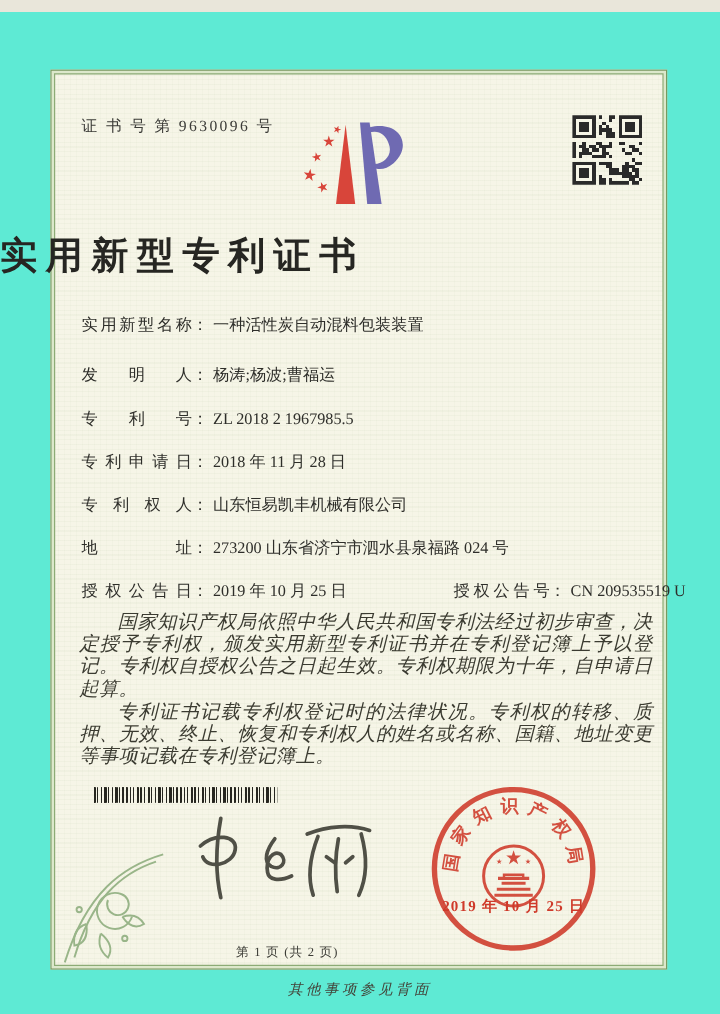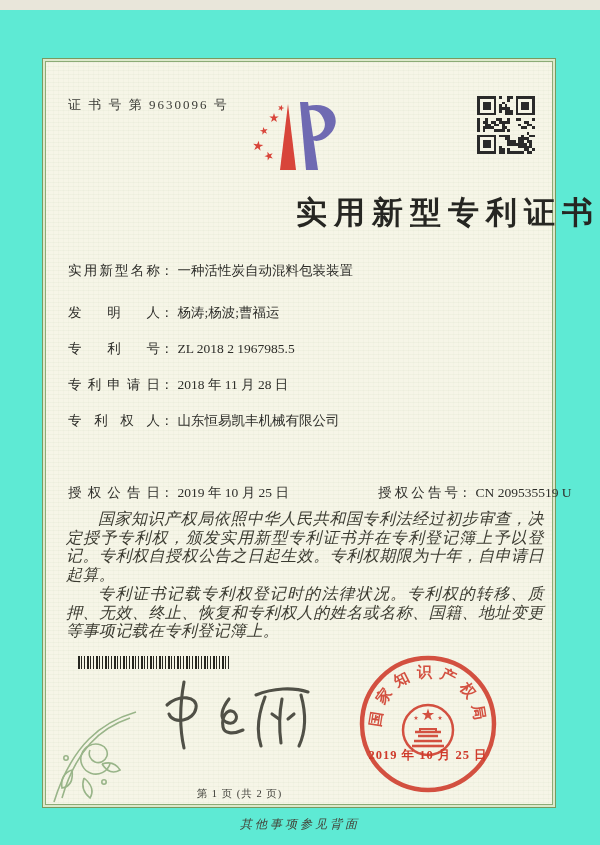--- a/index.html
+++ b/index.html
@@ -19,21 +19,21 @@
       repeating-linear-gradient(90deg, rgba(140,170,120,0.04) 0 1px, transparent 1px 5px),
       #f6f5e7;
   }
   .cert-no {
     position:absolute; left:68px; top:86px;
     font-size:13px; letter-spacing:2px; color:#3a3a36;
   }
   .logo { position:absolute; left:250px; top:86px; width:92px; height:82px; }
   .qr { position:absolute; left:477px; top:86px; width:58px; height:58px; }
   .title {
-    position:absolute; left:0; top:182px; width:600px; text-align:right;
+    position:absolute; left:0; top:182px; width:600px; text-align:left;
     font-size:31px; font-weight:700; letter-spacing:7px; color:#262622;
   }
   .row { position:absolute; left:68px; width:478px; font-size:13.5px; color:#2e2e2a; white-space:nowrap; }
   .row .lbl { display:inline-block; width:92px; text-align:justify; text-align-last:justify; vertical-align:top; }
   .row .lbl.narrow { width:80px; }
   .row .colon { display:inline-block; }
   .row .val { display:inline-block; margin-left:4px; }
   .grant-no-group { position:absolute; left:310px; top:0; white-space:nowrap; }
   .body-text {
     position:absolute; left:66px; top:500px; width:478px;
@@ -226,20 +226,23 @@
   </div>
   <div class="row" style="top:330px">
     <span class="lbl">专利号</span><span class="colon">：</span><span class="val">ZL 2018 2 1967985.5</span>
   </div>
   <div class="row" style="top:366px">
     <span class="lbl">专利申请日</span><span class="colon">：</span><span class="val">2018 年 11 月 28 日</span>
   </div>
   <div class="row" style="top:402px">
     <span class="lbl">专利权人</span><span class="colon">：</span><span class="val">山东恒易凯丰机械有限公司</span>
   </div>
+  <div class="row" style="top:438px">
+    <span class="lbl">地址</span><span class="colon">：</span><span class="val">273200 山东省济宁市泗水县泉福路 024 号</span>
+  </div>
   <div class="row" style="top:474px">
     <span class="lbl">授权公告日</span><span class="colon">：</span><span class="val">2019 年 10 月 25 日</span>
     <span class="grant-no-group">
       <span class="lbl narrow">授权公告号</span><span class="colon">：</span><span class="val">CN 209535519 U</span>
     </span>
   </div>
 
   <div class="body-text">
     <p>国家知识产权局依照中华人民共和国专利法经过初步审查，决定授予专利权，颁发实用新型专利证书并在专利登记簿上予以登记。专利权自授权公告之日起生效。专利权期限为十年，自申请日起算。</p>
     <p>专利证书记载专利权登记时的法律状况。专利权的转移、质押、无效、终止、恢复和专利权人的姓名或名称、国籍、地址变更等事项记载在专利登记簿上。</p>

